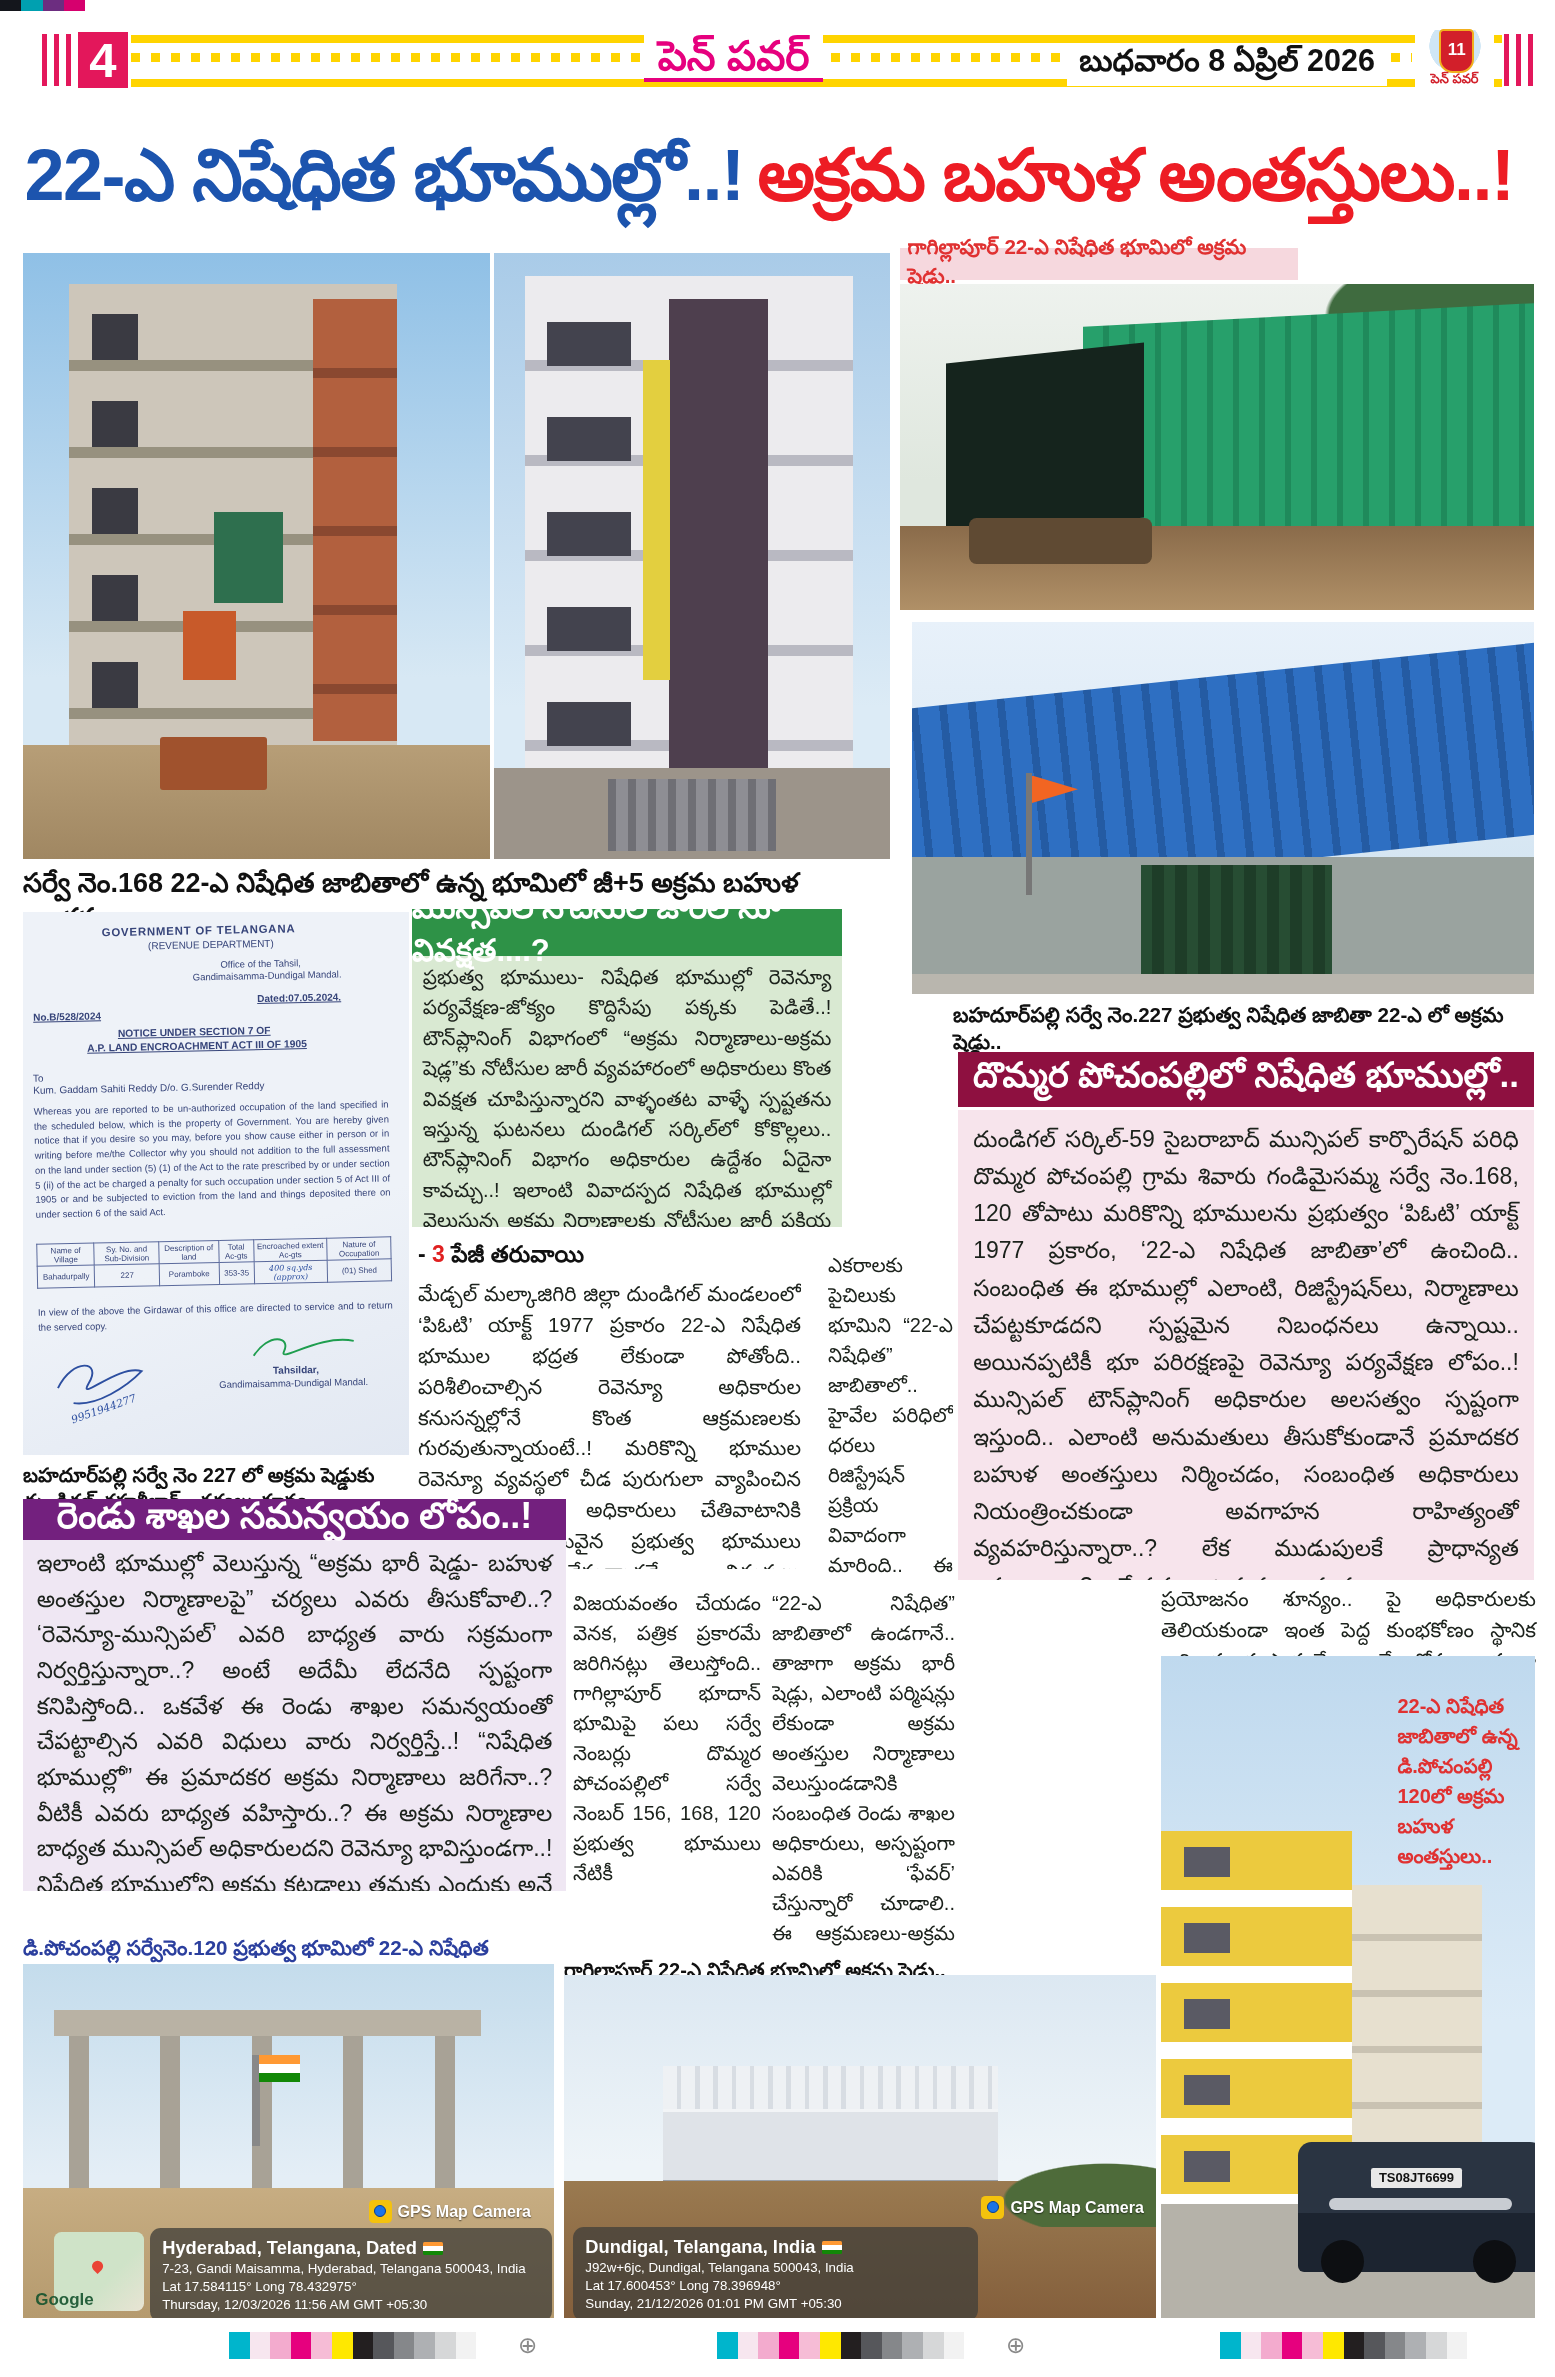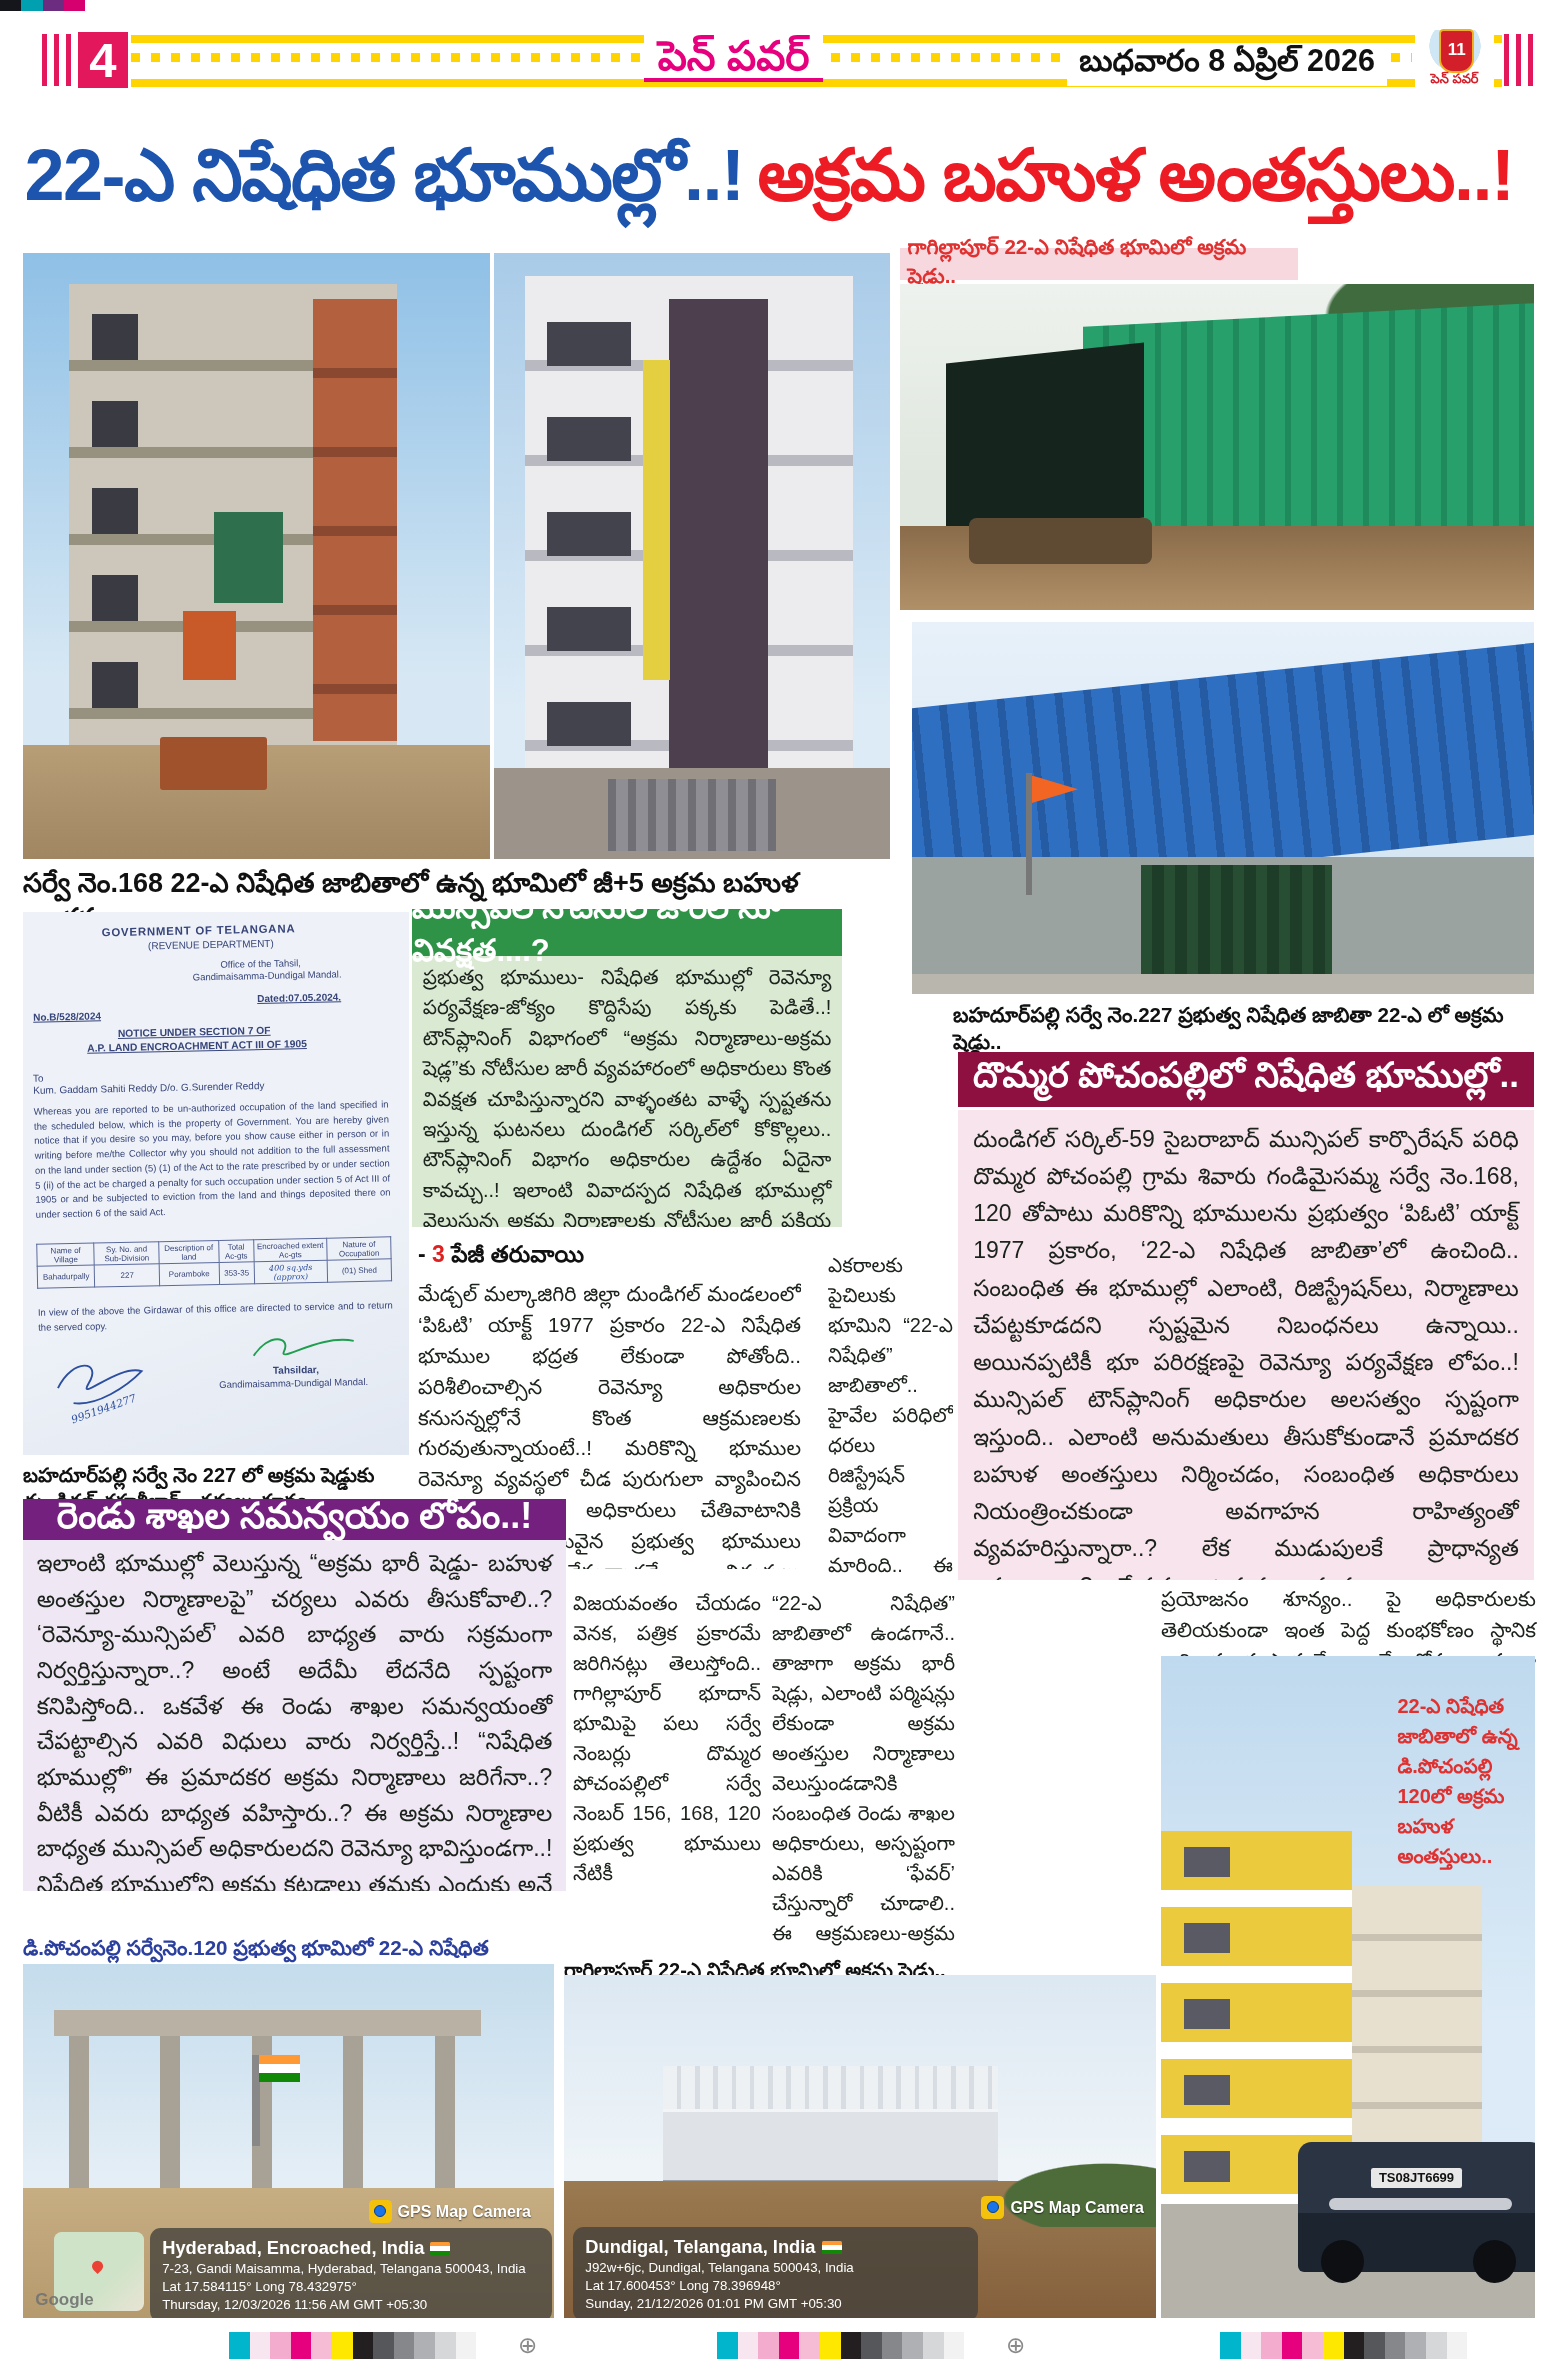--- a/index.html
+++ b/index.html
@@ -195,26 +195,26 @@
     <div class="abs" style="right:23px;top:236px;display:flex;align-items:center;gap:6.1px">
       <span style="display:inline-block;width:23px;height:23px;background:#f4c20d;border-radius:4.6px;position:relative">
           <span style="position:absolute;left:5.3px;top:5.3px;width:12.2px;height:12.2px;background:#1a73e8;border-radius:50%;border:1.5px solid #0b3d91;box-sizing:border-box"></span>
         </span>
       <span class="gps-brand">GPS Map Camera</span>
     </div>
     <div class="abs" style="left:30.5px;top:268px;width:90px;height:79px;background:linear-gradient(135deg,#cfe3c8 60%,#e8e4d4);border-radius:7.6px">
       <span style="position:absolute;left:38px;top:29px;width:10.7px;height:10.7px;background:#ea4335;border-radius:50% 50% 50% 0;transform:rotate(-45deg)"></span>
     </div>
     <div class="abs gps-panel" style="left:127px;top:264px;width:378px">
-      <div class="gps-city"><span>Hyderabad, Encroached, India</span><span class="flag"></span></div>
+      <div class="gps-city"><span>Hyderabad, Telangana, Dated</span><span class="flag"></span></div>
       <div class="gps-line">7-23, Gandi Maisamma, Hyderabad, Telangana 500043, India</div>
       <div class="gps-line">Lat 17.584115° Long 78.432975°</div>
       <div class="gps-line">Thursday, 12/03/2026 11:56 AM GMT +05:30</div>
     </div>
-    <div class="abs" style="left:12.2px;bottom:7.6px;color:#737373;font-weight:bold;font-size:17px;opacity:.9">Google</div>
+    <div class="abs" style="left:12.2px;bottom:7.6px;color:#14532d;font-weight:bold;font-size:17px;opacity:.9">Google</div>
   </div>
 
   <div class="photo" style="left:564px;top:1975px;width:592px;height:343px">
     <div class="abs" style="inset:0;background:linear-gradient(180deg,#dce8f2,#eef4f8 55%)"></div>
     <div class="abs" style="left:99px;top:91px;width:335px;height:114px;background:linear-gradient(180deg,#f2f4f6 0 40%,#dfe3e8 40%);box-shadow:0 2.3px 0 #9aa0a8"></div>
     <div class="abs" style="left:99px;top:91px;width:335px;height:43px;background:repeating-linear-gradient(90deg,#eef1f4 0 13.7px,#d8dde3 13.7px 18.3px)"></div>
     <div class="abs" style="left:0;bottom:0;width:100%;height:137px;background:linear-gradient(180deg,#9a7a50,#845f3c)"></div>
     <div class="abs" style="right:0;bottom:91px;width:168px;height:69px;background:radial-gradient(ellipse at 70% 60%,#4e6b3a 0 60%,transparent 62%)"></div>
     <div class="abs" style="right:12.2px;top:221px;display:flex;align-items:center;gap:6.1px">
       <span style="display:inline-block;width:23px;height:23px;background:#f4c20d;border-radius:4.6px;position:relative">

